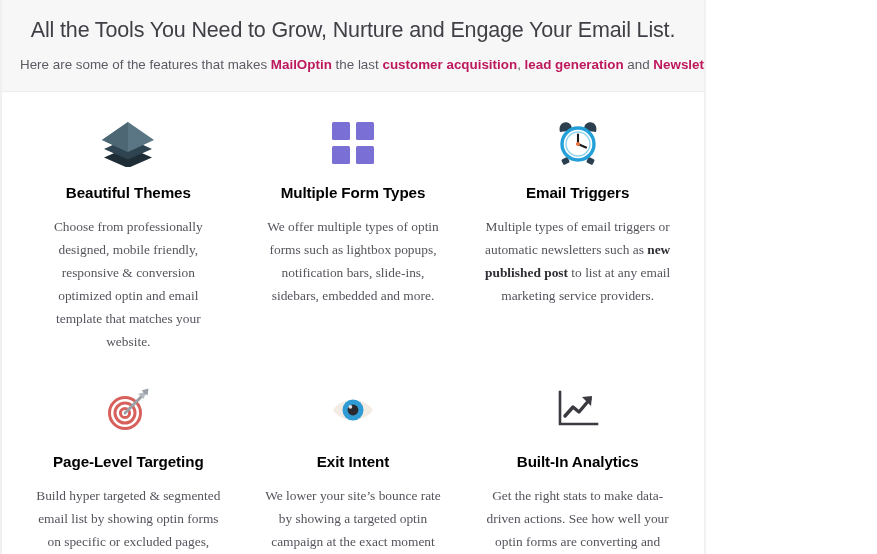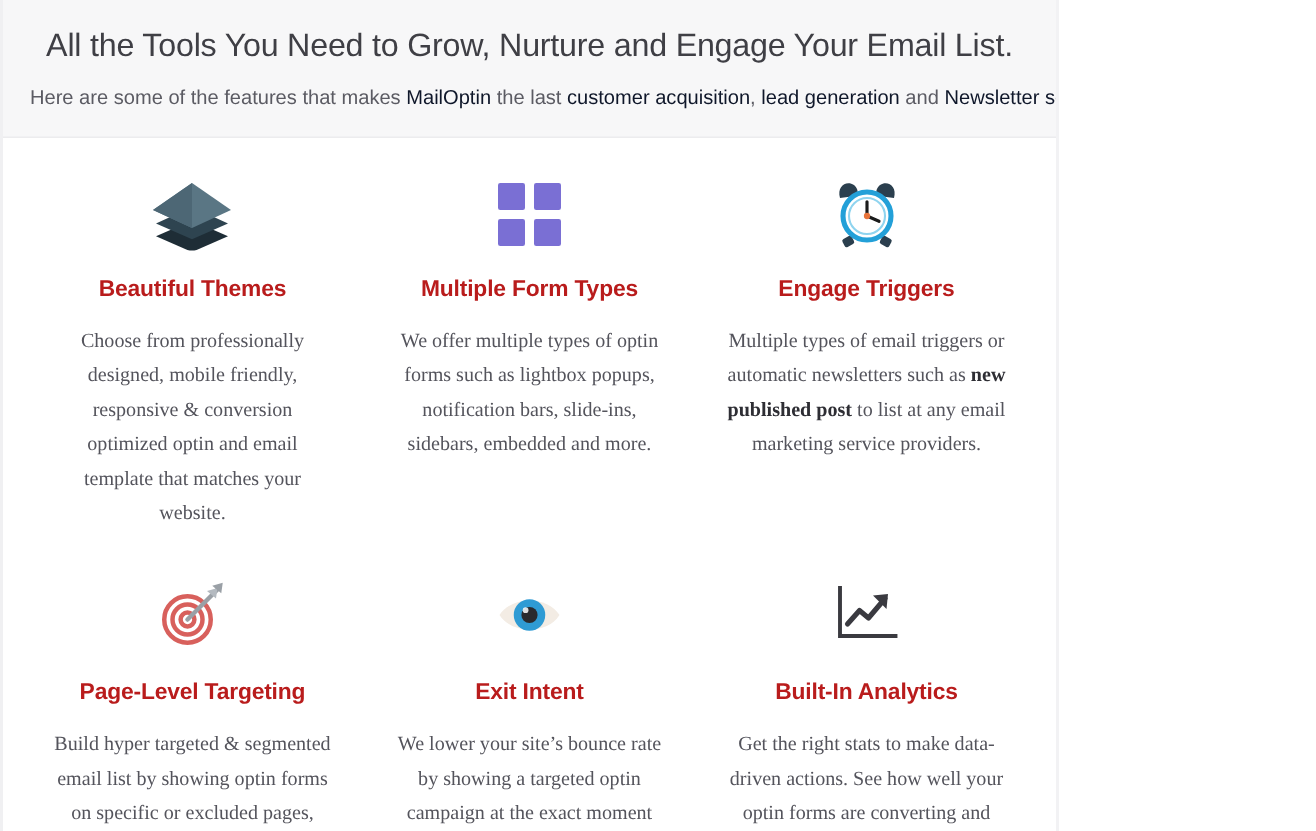--- a/index.html
+++ b/index.html
@@ -46,21 +46,21 @@
     padding-bottom: 12px;
   }
 
   .page-subtitle {
     font-size: 13.4px;
     font-weight: 400;
     color: #5b5b63;
     line-height: 1.4;
     white-space: nowrap;
   }
-  .page-subtitle b { font-weight: 400; color: #0f172a; }
+  .page-subtitle b { font-weight: 700; color: #be185d; }
 
   
   .features {
     display: grid;
     grid-template-columns: repeat(3, 1fr);
     column-gap: 0px;
     row-gap: 0px;
     padding: 16px 14px 0 14px;
   }
 
@@ -73,21 +73,21 @@
     height: 54px;
     display: flex;
     align-items: center;
     justify-content: center;
     margin-bottom: 14px;
   }
 
   .feature-title {
     font-size: 15.2px;
     font-weight: 700;
-    color: #b91c1c;
+    color: #000000;
     letter-spacing: -0.1px;
     margin-bottom: 14px;
   }
 
   .feature-desc {
     font-size: 13.4px;
     font-weight: 400;
     color: #54545c;
     line-height: 1.72;
     font-family: Liberation Serif, serif;
@@ -149,21 +149,21 @@
           <rect x="32" y="38" width="7" height="6" rx="1.5" transform="rotate(28 35.5 41)" fill="#2b3f4e"></rect>
 
           <circle cx="23" cy="24" r="16" fill="#ffffff" stroke="#23a0d8" stroke-width="3.4"></circle>
           <circle cx="23" cy="24" r="12" fill="#ffffff" stroke="#8fd4ef" stroke-width="1.4"></circle>
 
           <line x1="23" y1="24" x2="23" y2="14.5" stroke="#1b1b1b" stroke-width="2.1" stroke-linecap="round"></line>
           <line x1="23" y1="24" x2="31" y2="27.5" stroke="#1b1b1b" stroke-width="2.1" stroke-linecap="round"></line>
           <circle cx="23" cy="24" r="2.1" fill="#e8743b"></circle>
         </svg>
       </div>
-      <div class="feature-title">Engage Triggers</div>
+      <div class="feature-title">Email Triggers</div>
       <div class="feature-desc">Multiple types of email triggers or automatic newsletters such as <b>new published post</b> to list at any email marketing service providers.</div>
     </div>
 
   </div>
 
   <div class="features row-two">
 
     <div class="feature">
       <div class="feature-icon">
         <svg width="48" height="44" viewBox="0 0 48 44" aria-hidden="true">

